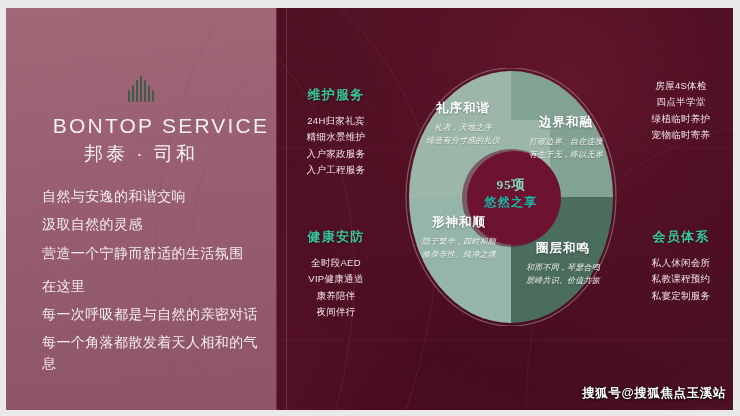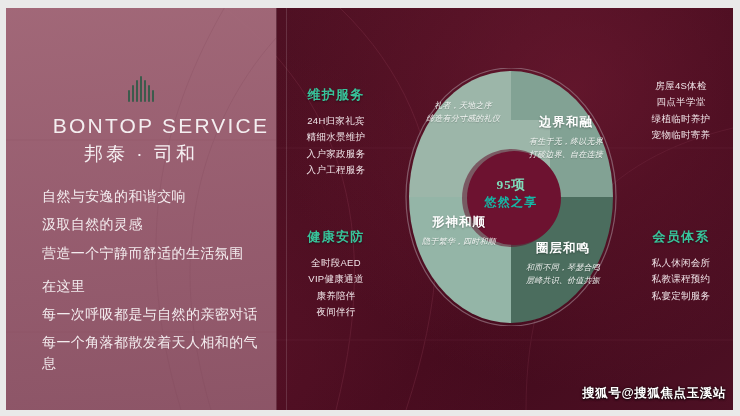--- a/index.html
+++ b/index.html
@@ -220,33 +220,35 @@
         <path d="M 0 129 L 70 129 L 70 155 L 109 155 L 109 258 L 0 258 Z" fill="#94b5a7"></path>
 
         <path d="M 70 129 L 218 129 L 218 258 L 109 258 L 109 155 L 70 155 Z" fill="#4b6d5e"></path>
       </g>
 
       <ellipse cx="109" cy="130" rx="49" ry="49" fill="#5e0f2a" opacity=".55"></ellipse>
       <ellipse cx="112" cy="130" rx="47" ry="47" fill="#6d1230"></ellipse>
     </svg>
 
     <div class="q-label" id="q-tl">
+      <div class="q-title">礼序和谐</div>
       <div class="q-line">礼者，天地之序</div>
       <div class="q-line">缔造有分寸感的礼仪</div>
     </div>
 
     <div class="q-label" id="q-tr">
       <div class="q-title">边界和融</div>
+      <div class="q-line">打破边界、自在连接</div>
       <div class="q-line">有生于无，终以无界</div>
-      <div class="q-line">打破边界、自在连接</div>
     </div>
 
     <div class="q-label" id="q-bl">
       <div class="q-title">形神和顺</div>
       <div class="q-line">隐于繁华，四时和顺</div>
+      <div class="q-line">修身养性、纯净之境</div>
     </div>
 
     <div class="q-label" id="q-br">
       <div class="q-title">圈层和鸣</div>
       <div class="q-line">和而不同，琴瑟合鸣</div>
       <div class="q-line">层峰共识、价值共振</div>
     </div>
 
     <div class="core-label">
       <div class="core-top">95项</div>

